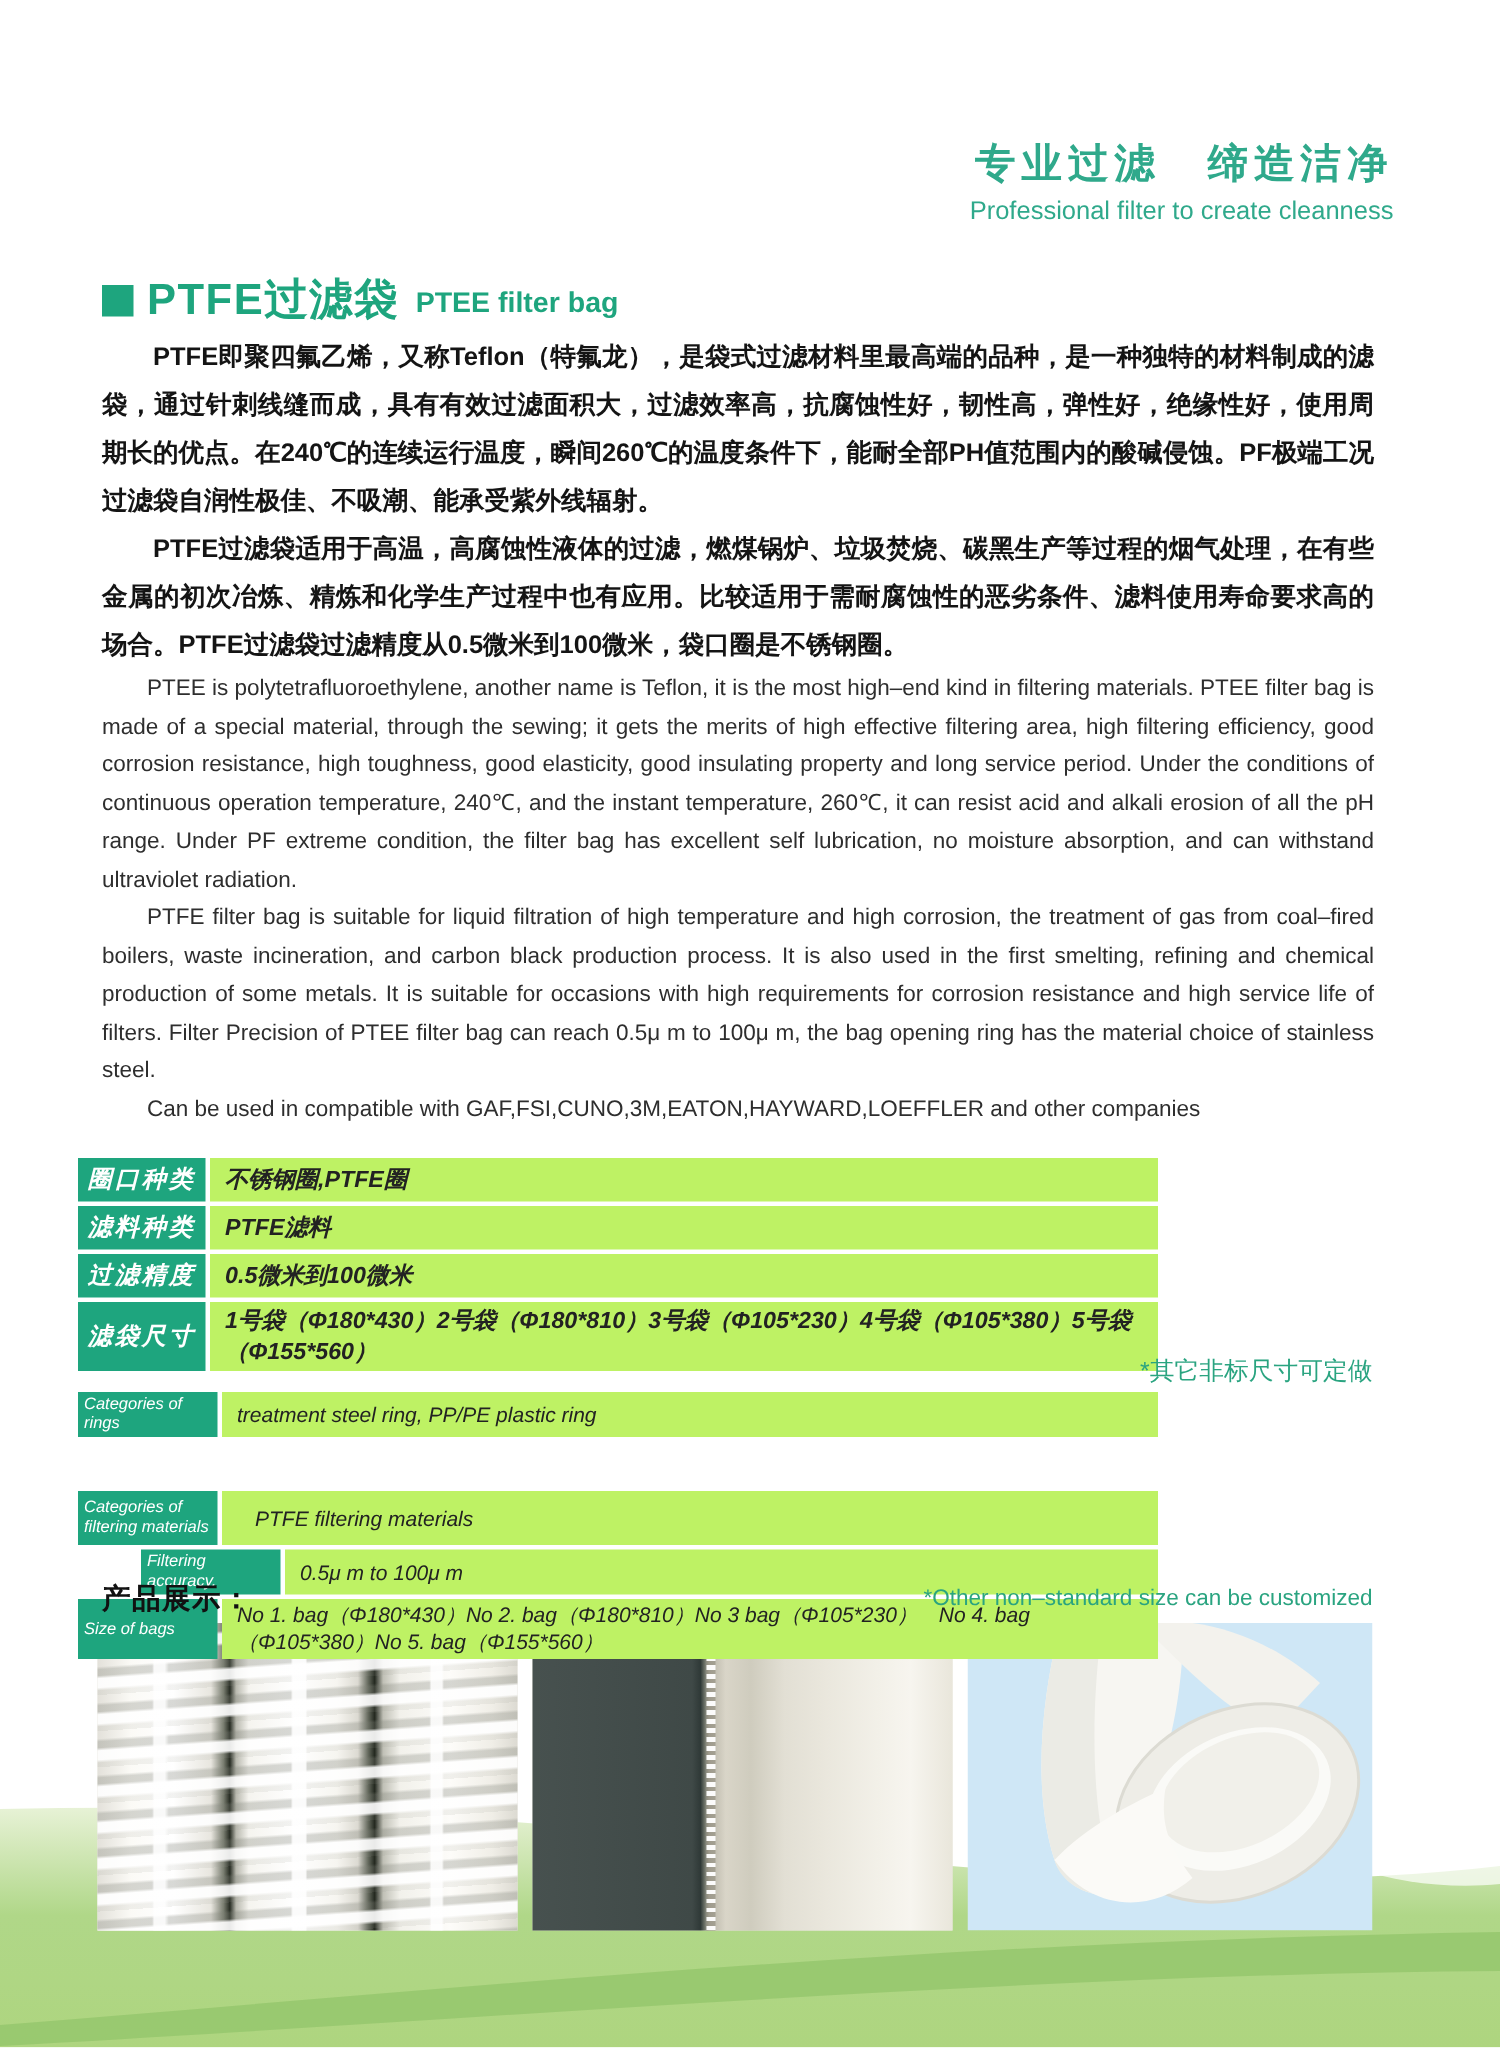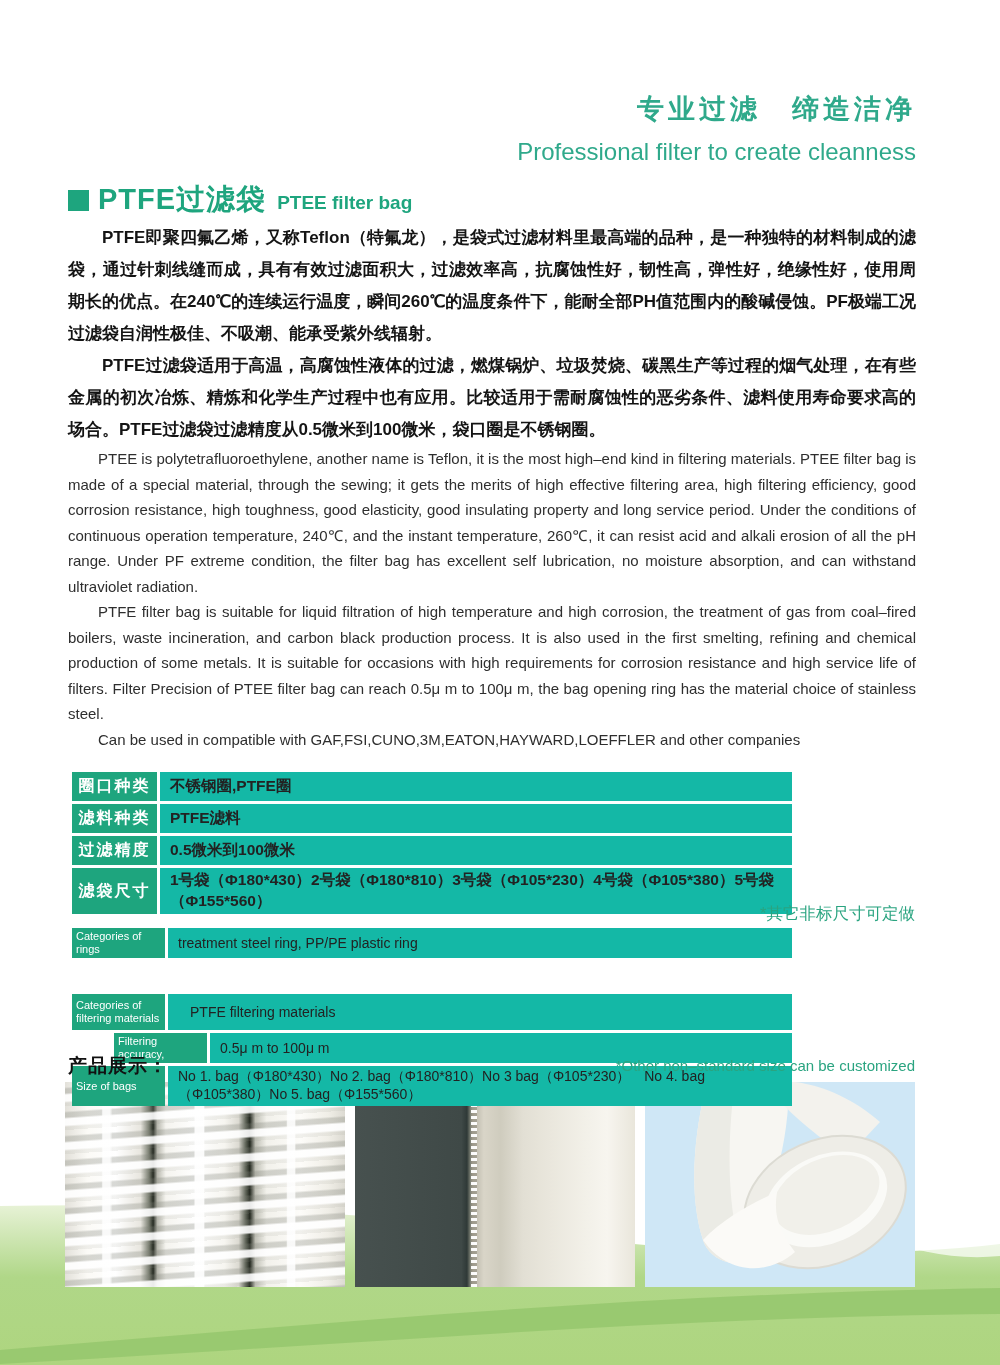--- a/index.html
+++ b/index.html
@@ -1,40 +1,40 @@
 <!DOCTYPE html>
 <html><head>
 <meta charset="utf-8">
 <style>
   html,body{margin:0;padding:0;}
   body{
     width:1000px;height:1365px;position:relative;background:#ffffff;
     font-family:"Liberation Sans", sans-serif;overflow:hidden;
   }
   
-  .header{position:absolute;top:94px;right:84px;text-align:right;z-index:3;}
+  .header{position:absolute;top:94px;right:71px;text-align:right;z-index:3;}
   .slogan-cn{font-size:27px;font-weight:700;color:#2fa98b;letter-spacing:4px;line-height:30px;}
-  .slogan-en{font-size:24px;color:#2fa98b;line-height:26px;margin-top:15px;}
+  .slogan-en{font-size:17px;color:#2fa98b;line-height:26px;margin-top:4px;}
   
   .content{position:absolute;left:68px;top:184px;width:848px;z-index:3;}
   .title-row{display:flex;align-items:center;gap:9px;margin-bottom:6px;height:32px;}
   .title-square{width:21px;height:21px;background:#1ea57e;}
   .title-cn{font-size:29px;font-weight:700;color:#1ea57e;letter-spacing:1px;}
   .title-en{font-size:19px;font-weight:600;color:#1ea57e;margin-left:2px;position:relative;top:3px;text-align:center;}
   .p-cn{font-size:17px;line-height:32px;color:#141414;text-align:justify;text-indent:2em;margin:0;font-weight:600;}
   .p-en{font-size:15px;line-height:25.5px;color:#2e2e2e;text-align:justify;text-indent:2em;margin:0;}
   .p-en.no-just{text-align:left;}
   
-  .spec-table{position:absolute;left:72px;width:720px;z-index:3;}
+  .spec-table{position:absolute;left:52px;width:720px;z-index:3;font-style:italic;}
   .spec-table-cn{top:772px;}
   .spec-table-en{top:928px;}
   .spec-row{display:flex;margin-bottom:3px;}
   .spec-label{width:85px;flex:0 0 85px;background:#1ea57e;color:#ffffff;
     display:flex;align-items:center;justify-content:center;text-align:center;}
-  .spec-value{flex:1;background:#14b8a6;margin-left:3px;display:flex;align-items:center;
+  .spec-value{flex:1;background:#bef264;margin-left:3px;display:flex;align-items:center;
     padding:2px 10px;color:#222222;}
   .spec-table-cn .spec-row{min-height:29px;}
   .spec-table-cn .spec-label{font-size:16px;font-weight:700;letter-spacing:2px;}
   .spec-table-cn .spec-value{font-size:15.5px;font-weight:600;}
   .spec-table-en .spec-label{font-size:11px;justify-content:flex-start;text-align:left;padding:2px 4px;line-height:13px;}
   .spec-table-en .spec-value{font-size:14px;}
   .row-h30{min-height:30px;} .row-h36{min-height:36px;margin-top:36px;} .row-h24{min-height:24px;padding-left:42px;} .row-h28{min-height:28px;justify-content:space-between;}
   .indent-sm{padding-left:22px;}
   .note-cn{position:absolute;top:903px;right:85px;font-size:16.5px;color:#2aa480;z-index:3;}
   .note-en{position:absolute;top:1057px;right:85px;font-size:15px;color:#2aa480;z-index:3;}

